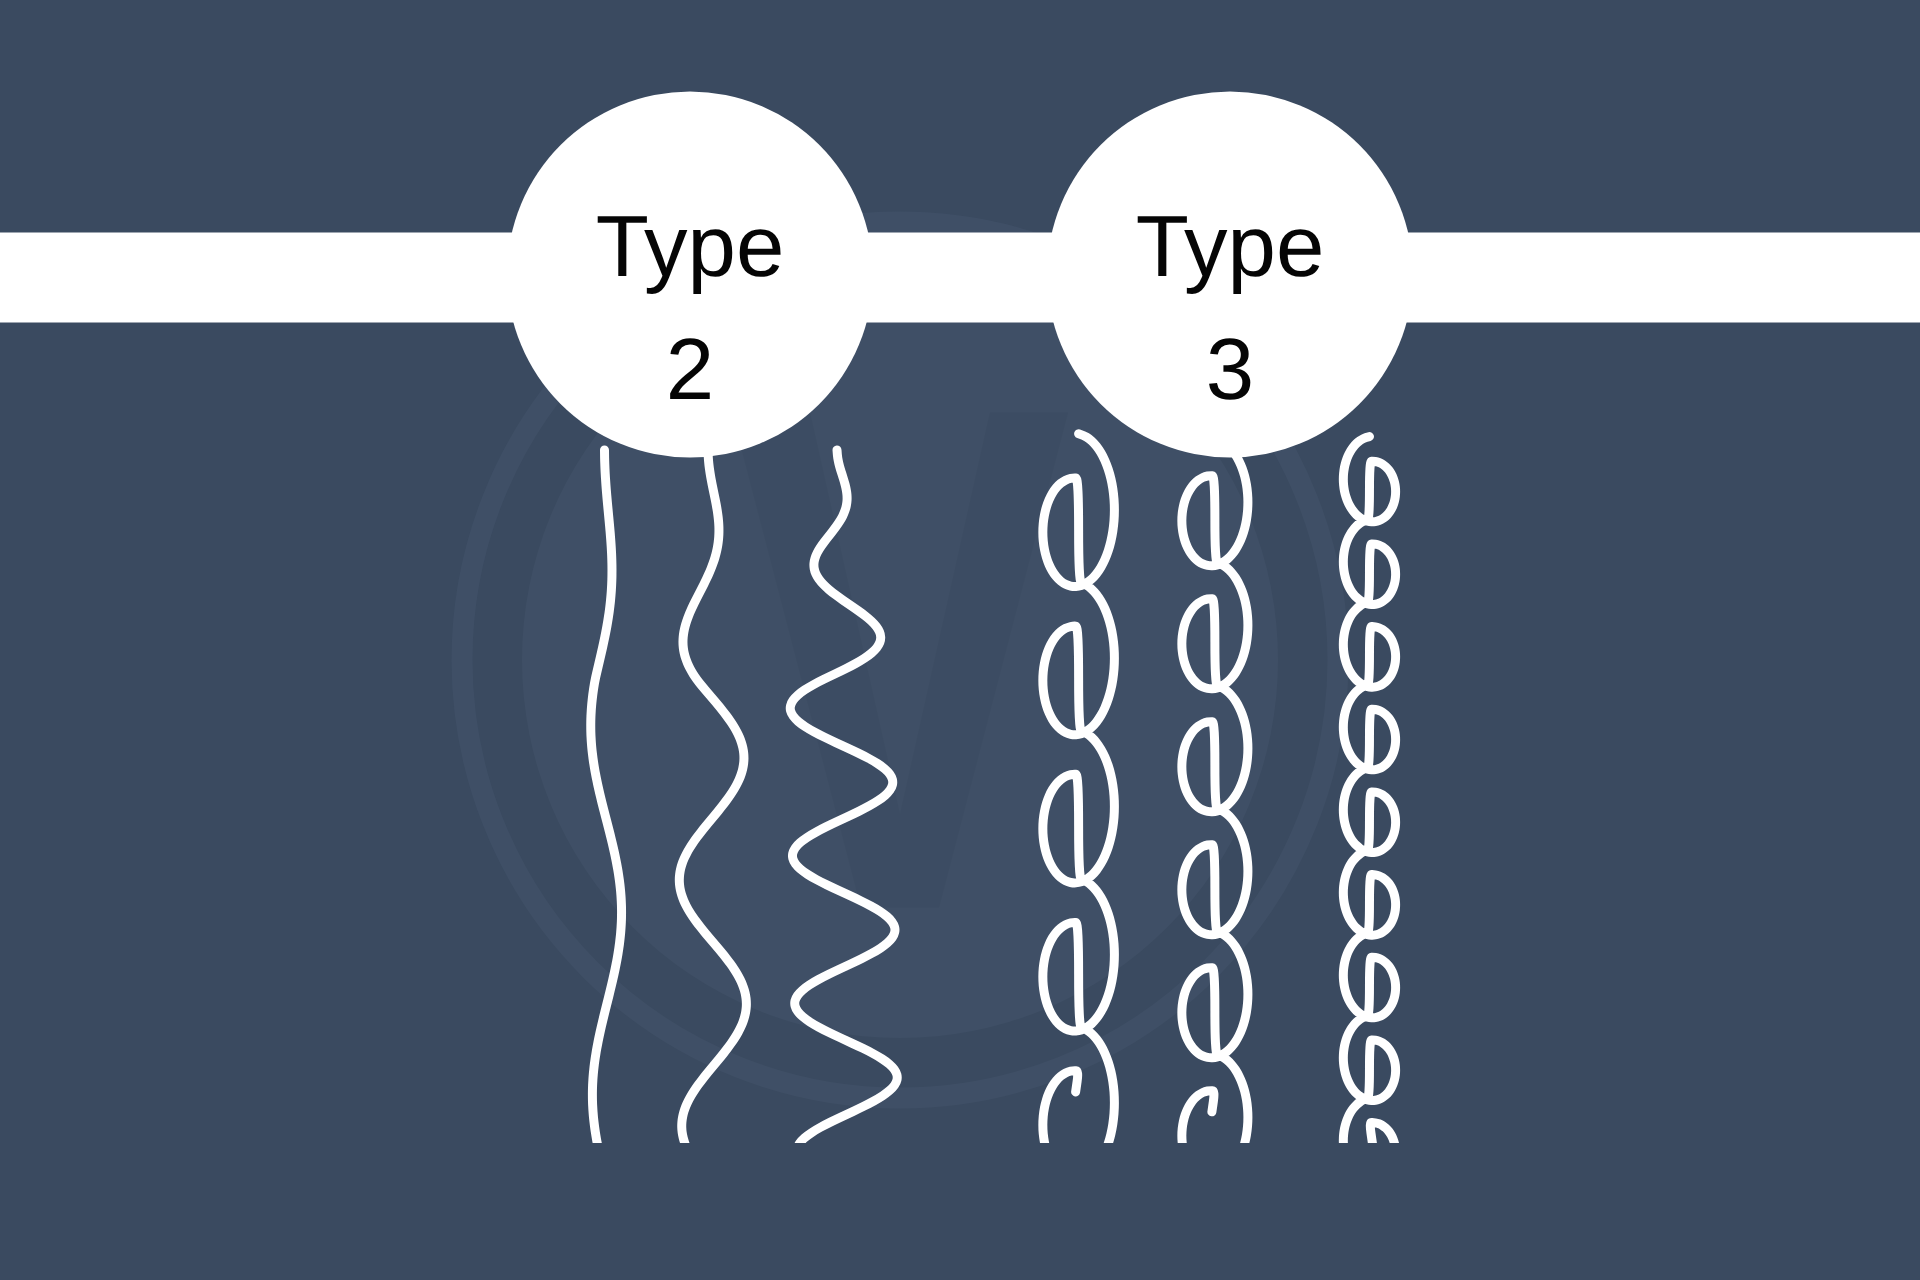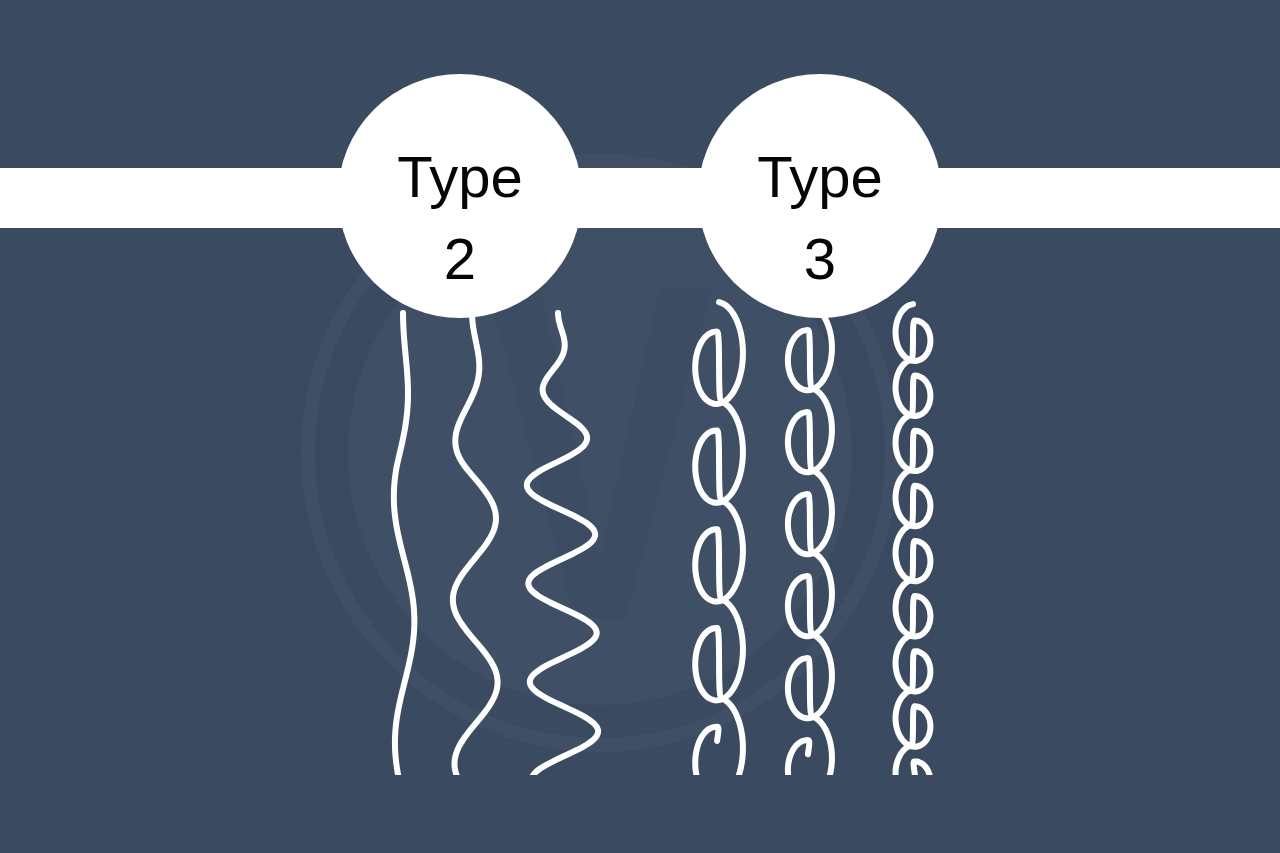--- a/index.html
+++ b/index.html
@@ -7,21 +7,20 @@
     padding: 0;
     background: #3a4a60;
   }
   #stage {
     position: relative;
     width: 1280px;
     height: 762px;
     overflow: hidden;
     background: #3a4a60;
     font-family: "Liberation Sans", sans-serif;
-    margin-top: 13px;
   }
   #scene { position: absolute; inset: 0; }
   .label-text {
     font-family: "Liberation Sans", sans-serif;
     font-size: 58px;
     fill: #050505;
     text-anchor: middle;
     dominant-baseline: middle;
   }
 </style>

